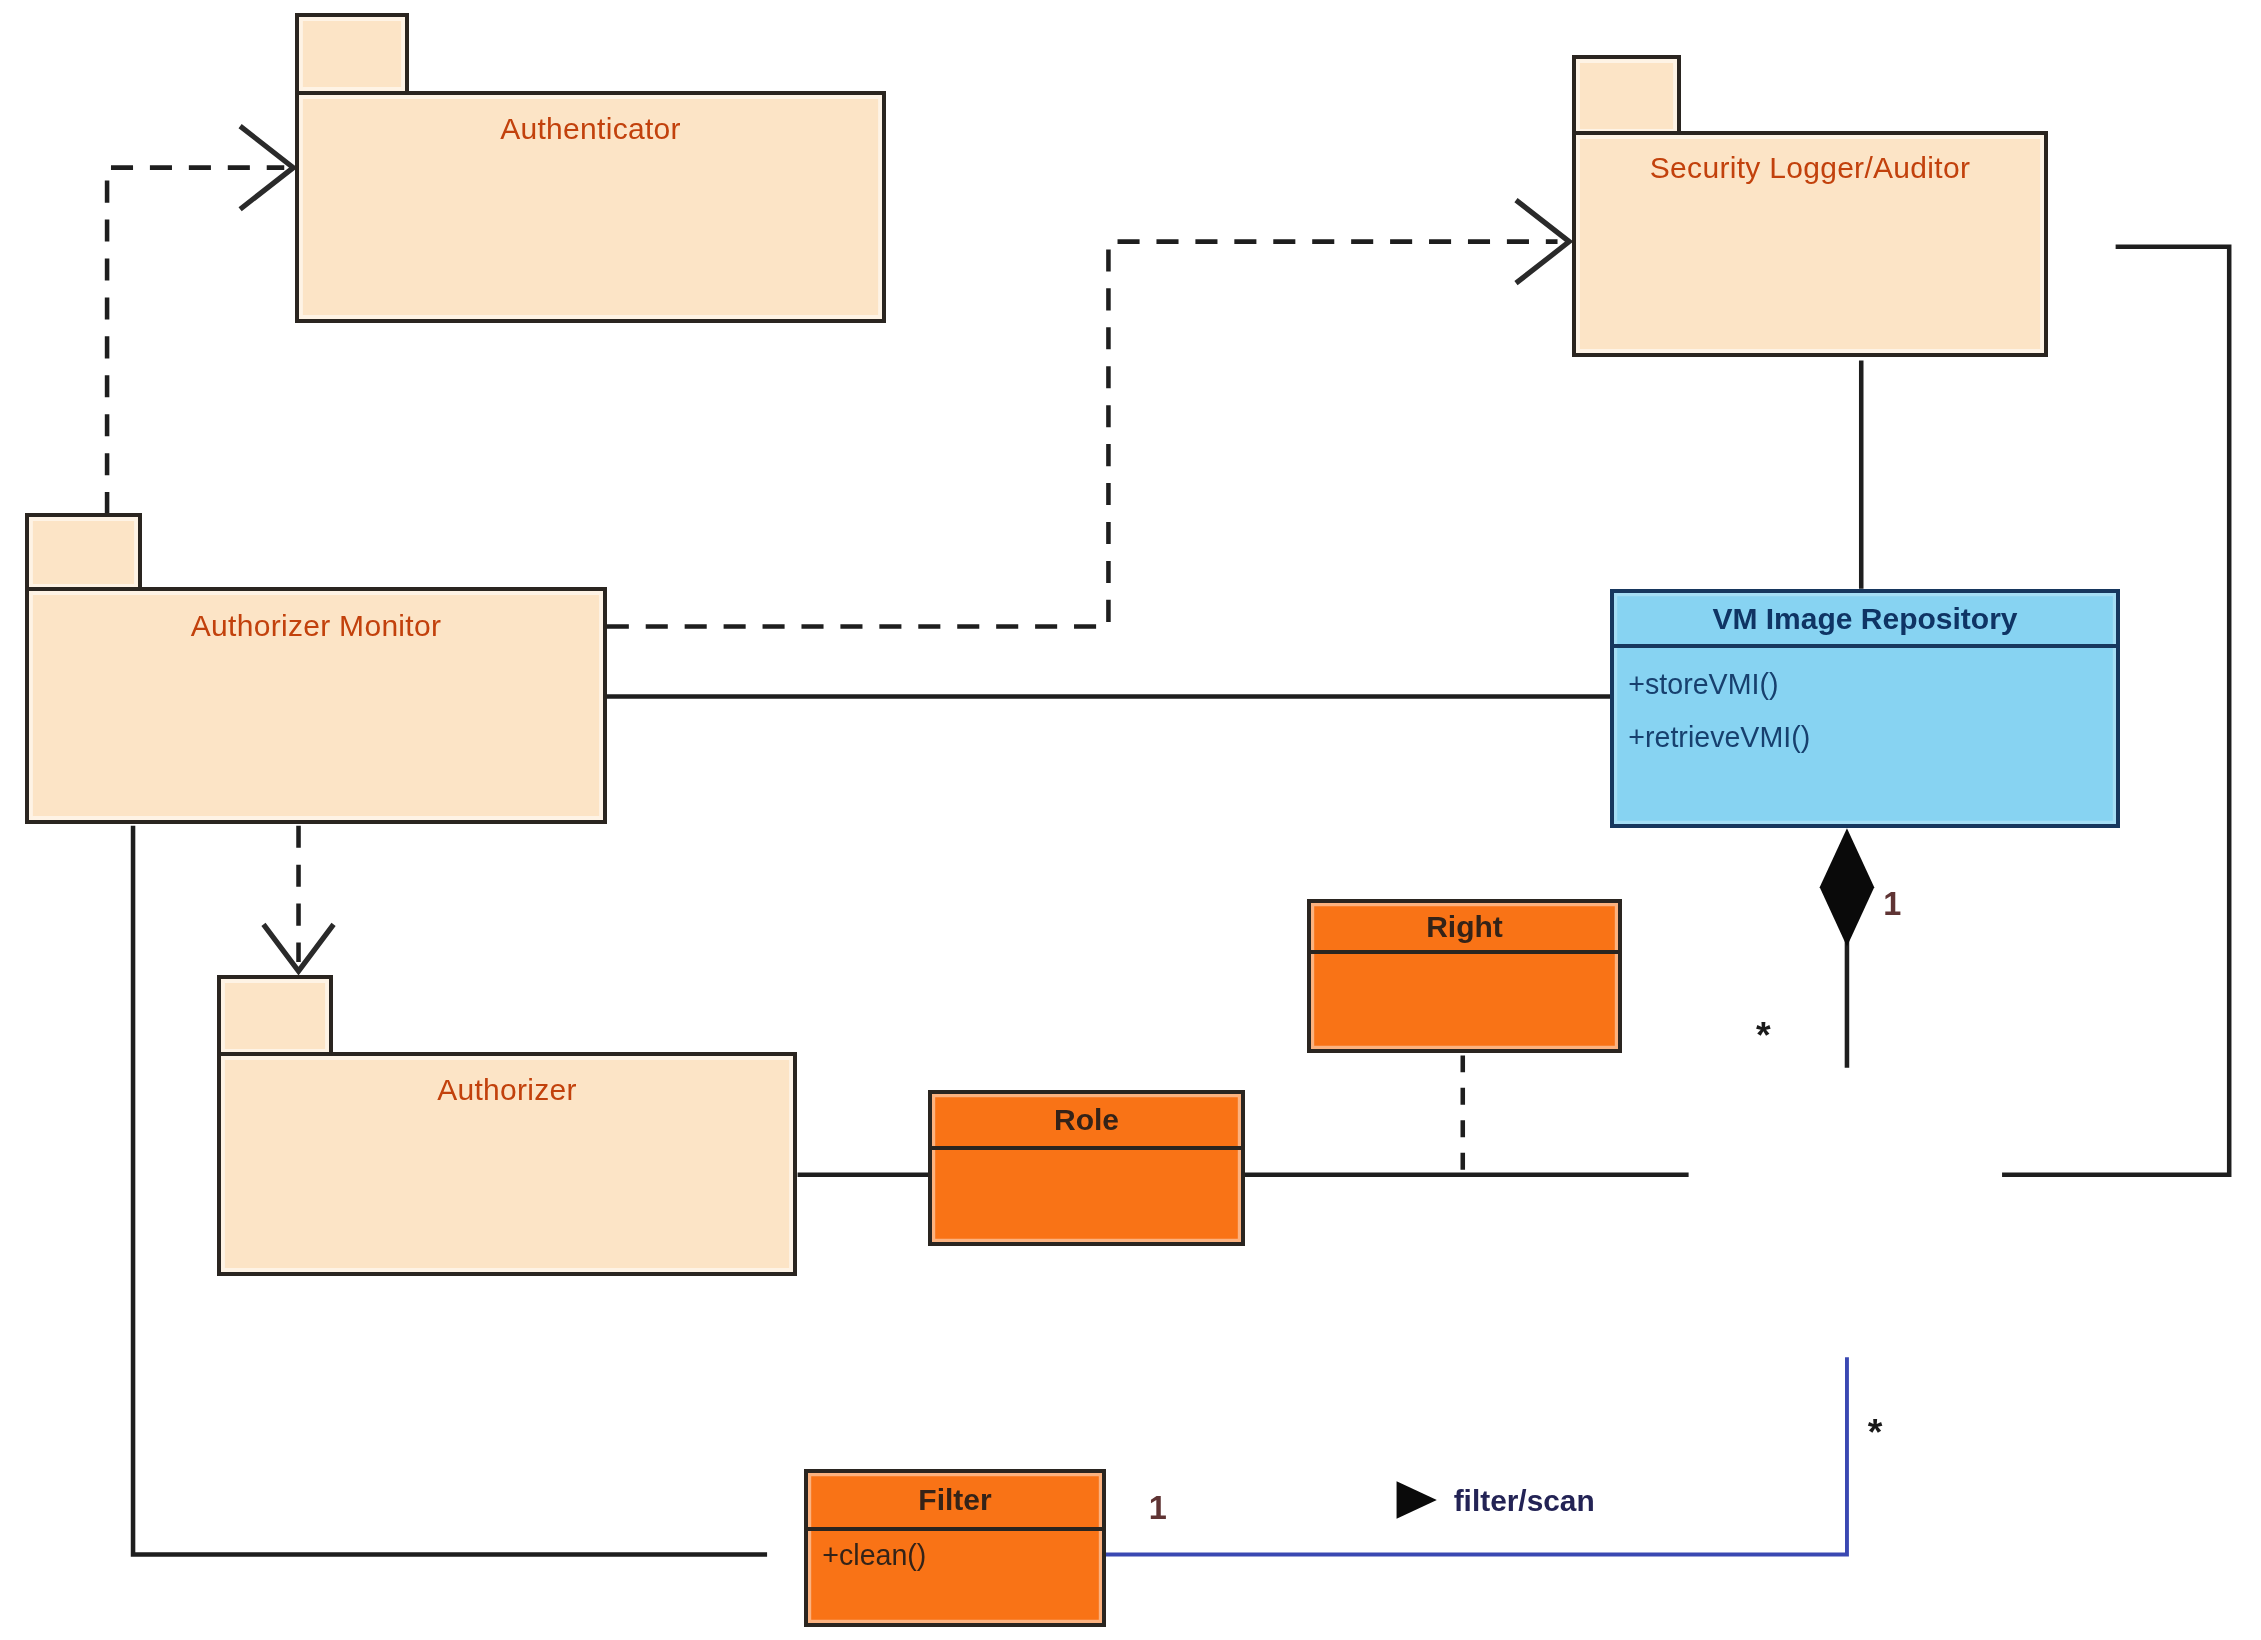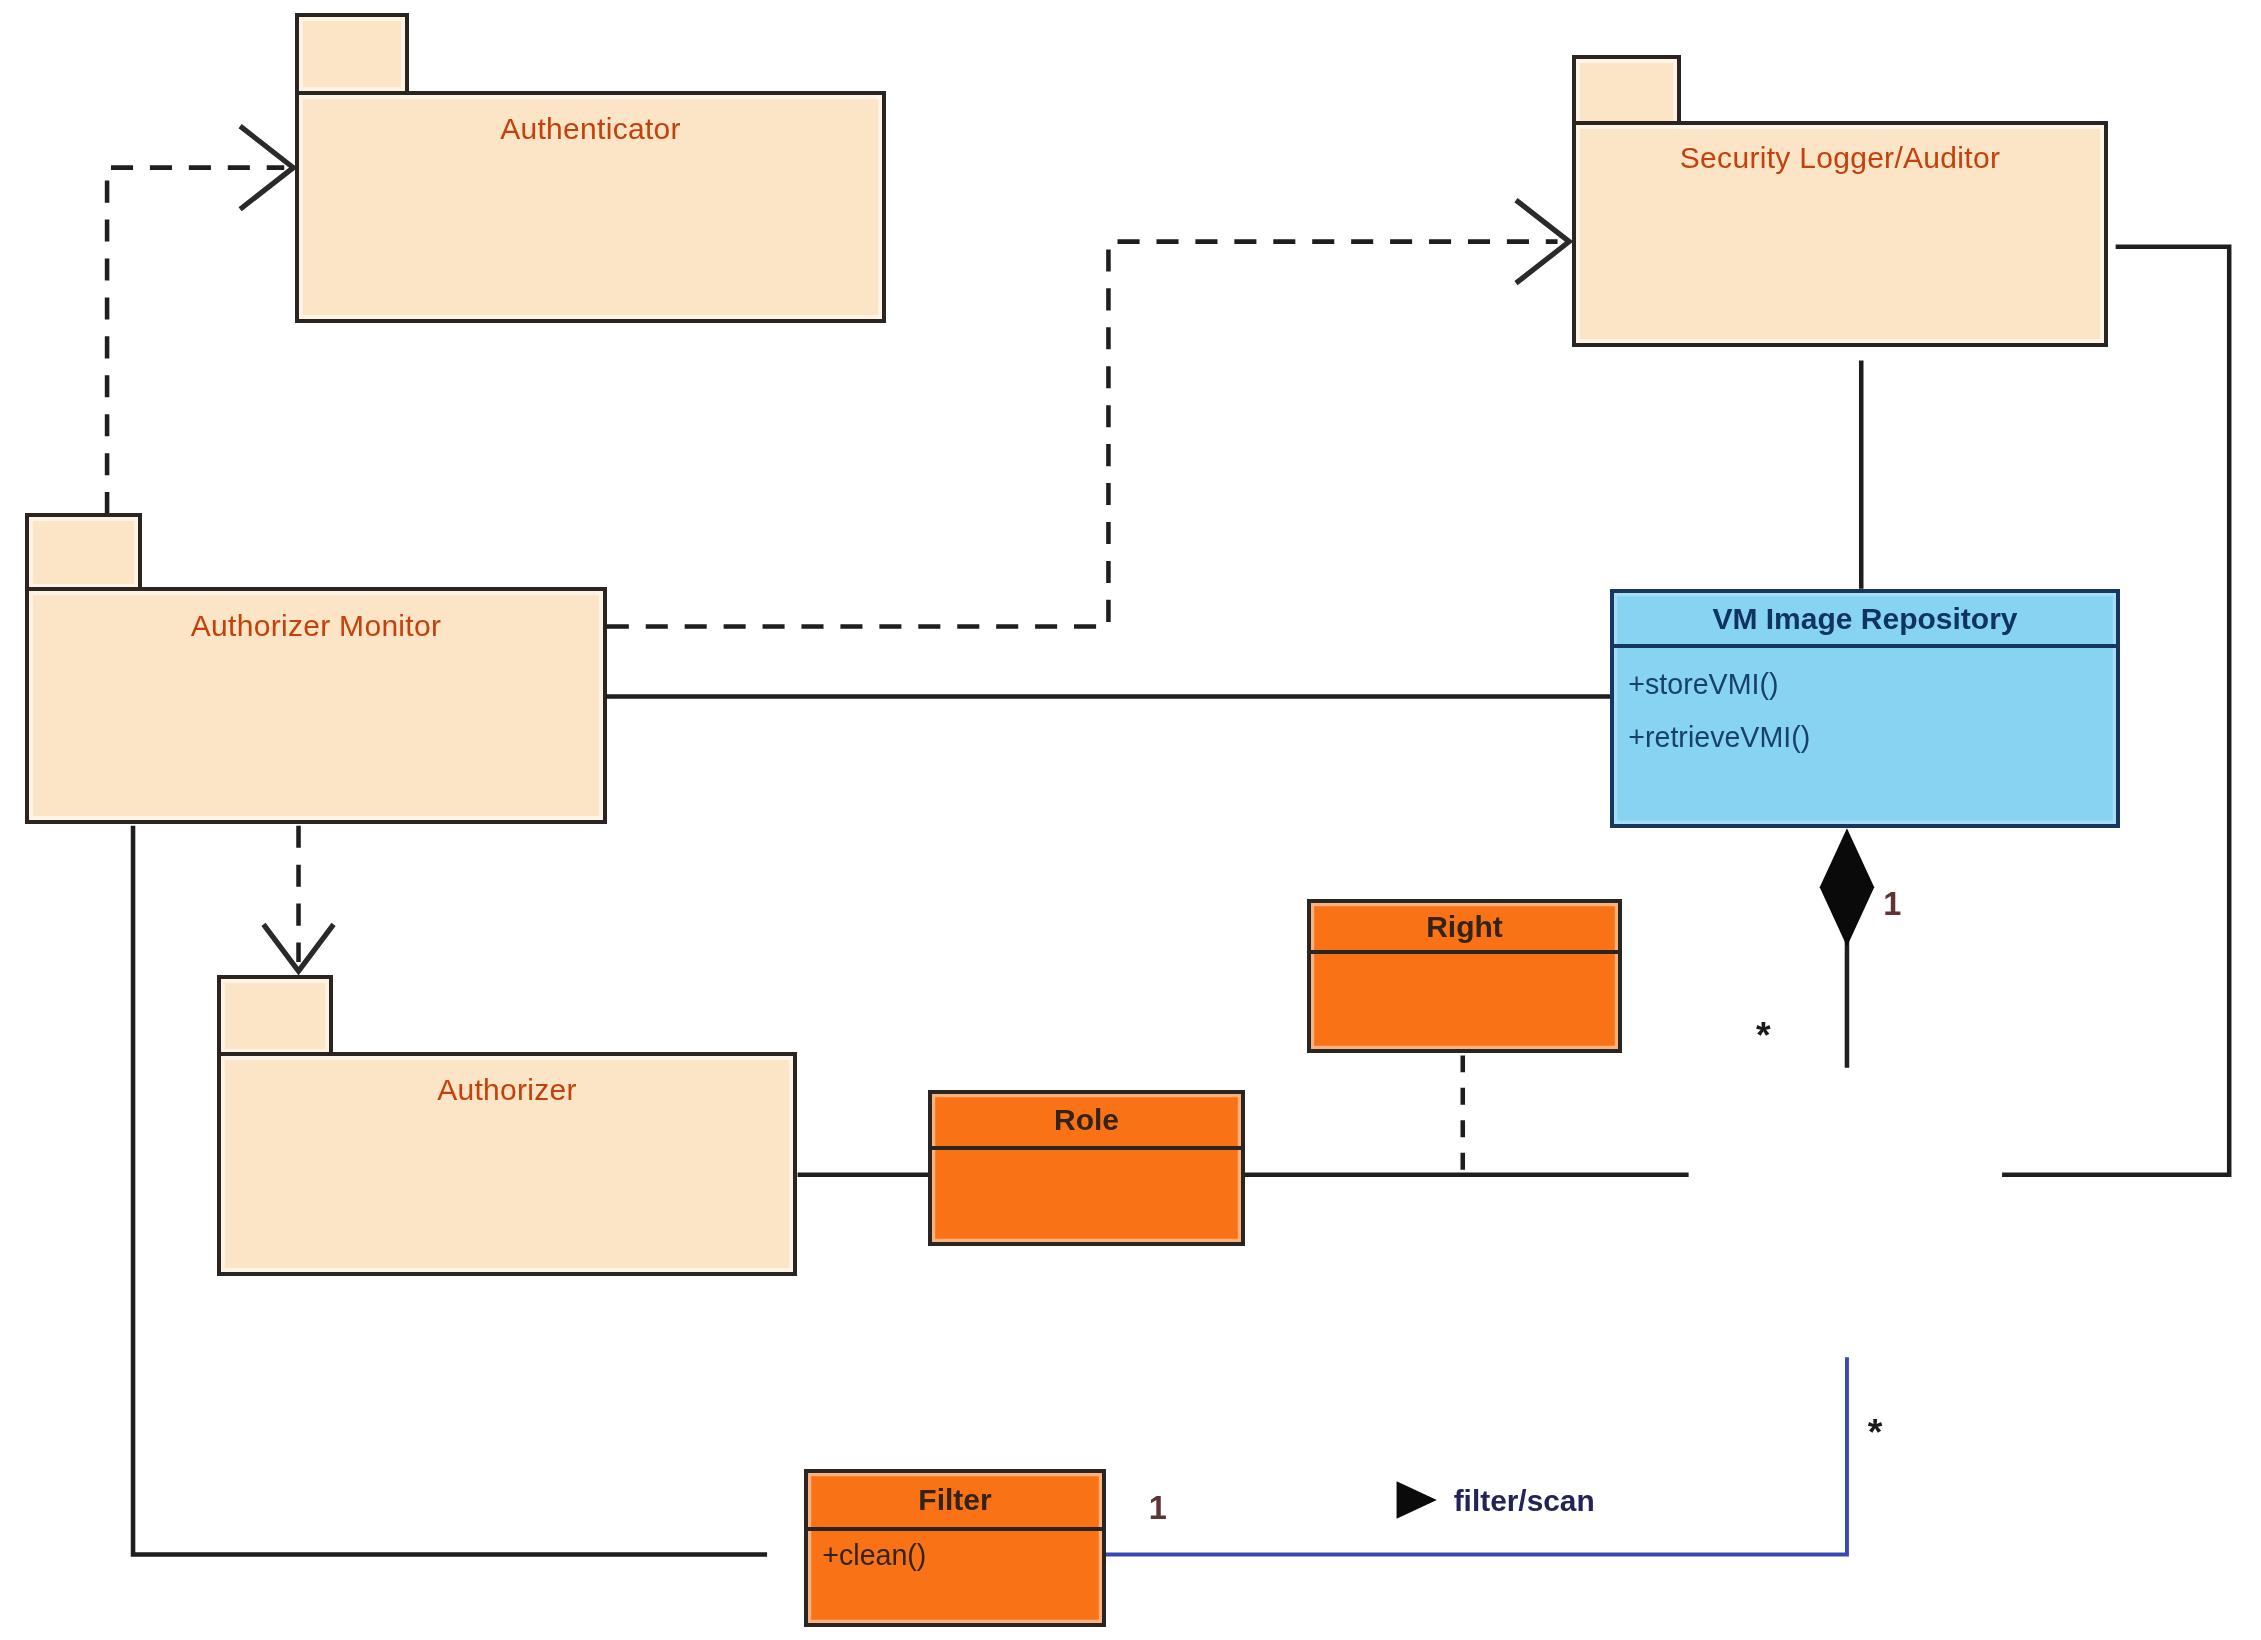--- a/index.html
+++ b/index.html
@@ -123,21 +123,21 @@
 
   <div>
     <div class="pkg-tab" style="left:295px; top:13px; width:114px; height:82px;"></div>
     <div class="pkg-body" style="left:295px; top:91px; width:591px; height:232px;">
       <div class="pkg-title" style="top:17px;">Authenticator</div>
     </div>
   </div>
 
   <div>
     <div class="pkg-tab" style="left:1572px; top:55px; width:109px; height:82px;"></div>
-    <div class="pkg-body" style="left:1572px; top:121px; width:536px; height:226px;">
+    <div class="pkg-body" style="left:1572px; top:131px; width:476px; height:226px;">
       <div class="pkg-title" style="top:15.6px;">Security Logger/Auditor</div>
     </div>
   </div>
 
   <div>
     <div class="pkg-tab" style="left:25px; top:513px; width:117px; height:79px;"></div>
     <div class="pkg-body" style="left:25px; top:587px; width:582px; height:237px;">
       <div class="pkg-title" style="top:18px;">Authorizer Monitor</div>
     </div>
   </div>

